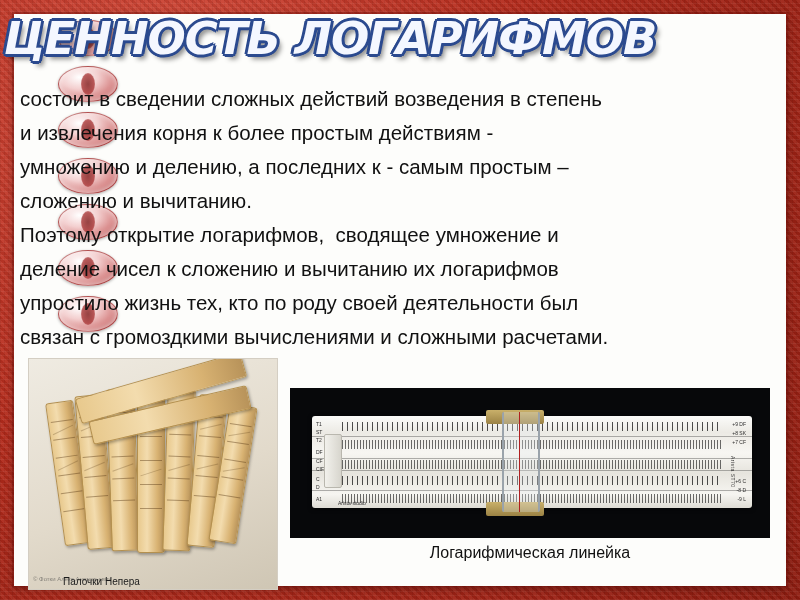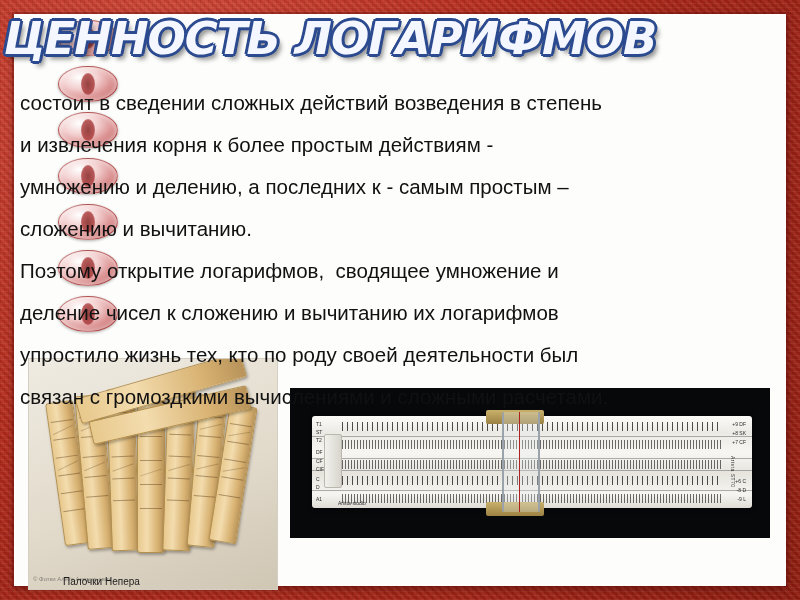--- a/index.html
+++ b/index.html
@@ -111,21 +111,21 @@
   
   .body-text {
     position: absolute;
     left: 20px;
     top: 82px;
     width: 764px;
     z-index: 35;
     color: #111111;
     font-family: "Liberation Sans", sans-serif;
     font-size: 20.5px;
-    line-height: 42px;
+    line-height: 34px;
   }
   .body-text p {
     margin: 0;
     white-space: pre-wrap;
   }
   .para-gap { height: 0px; }
 
   
   .photo-napier {
     position: absolute;
@@ -437,13 +437,14 @@
       <div class="sr-brand">Arista ST70</div>
       <div class="sr-lbl" style="left:26px; top:84px;">Arista-studio</div>
     </div>
 
     <div class="sr-endcap" style="left:196px; top:22px;"></div>
     <div class="sr-endcap" style="left:196px; top:114px;"></div>
     <div class="sr-handle"></div>
     <div class="sr-cursor"></div>
   </div>
 
+  <div class="slide-caption">Логарифмическая  линейка</div>
 </div>
 
 </body></html>

